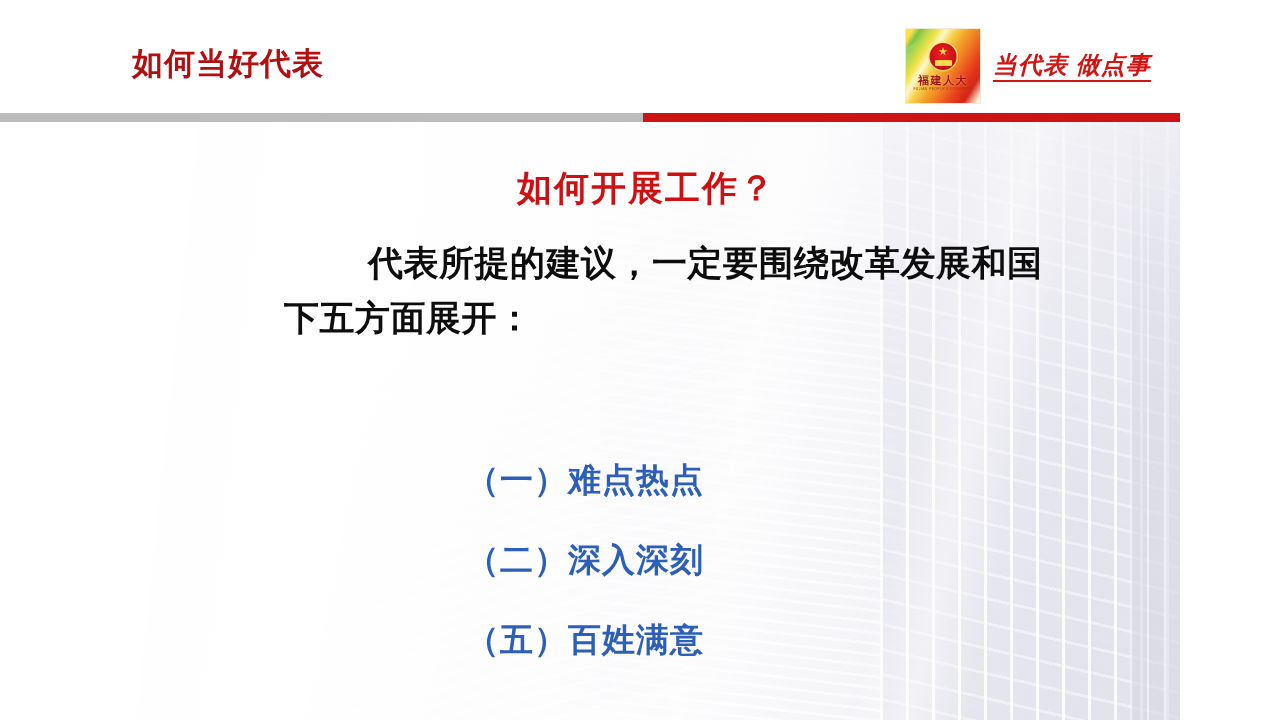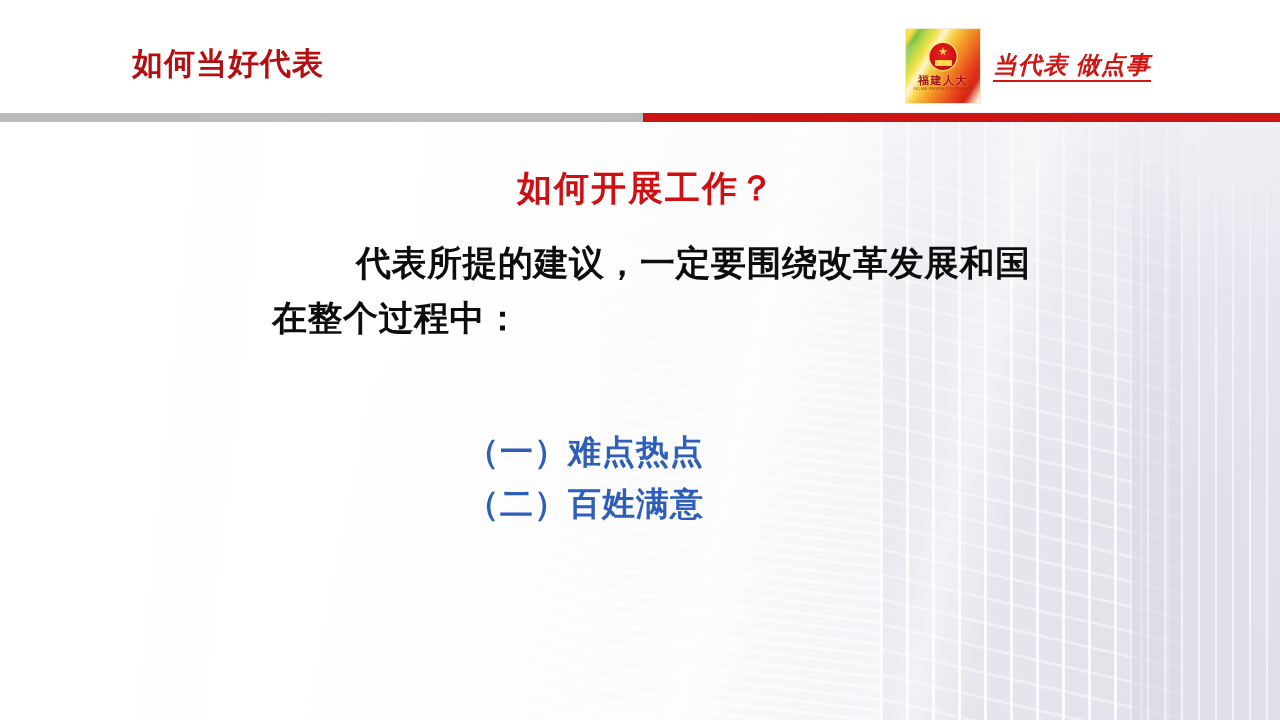--- a/index.html
+++ b/index.html
@@ -6,21 +6,21 @@
     margin: 0;
     padding: 0;
     width: 1280px;
     height: 720px;
     overflow: hidden;
     background: #ffffff;
   }
 
   #slide {
     position: relative;
-    width: 1280px;
+    width: 1180px;
     height: 720px;
     background: #ffffff;
     overflow: hidden;
     font-family: "Liberation Sans", "DejaVu Sans", sans-serif;
   }
 
   
   #bg-photo {
     position: absolute;
     left: 0; top: 0;
@@ -329,36 +329,37 @@
     left: 272px;
     top: 114px;
     width: 820px;
     font-family: "Liberation Serif", "DejaVu Serif", serif;
     font-size: 35px;
     font-weight: 600;
     color: #0d0d0d;
     line-height: 55px;
     letter-spacing: 0.5px;
   }
-  #body-paragraph .pline { white-space: nowrap; display: block; }
+  #body-paragraph .pline { white-space: nowrap; display: block; margin-left: 12px; }
   #body-paragraph .pline.indent { padding-left: 84px; }
 
   #item-list {
     position: absolute;
     left: 466px;
     top: 304px;
     font-size: 33px;
     font-weight: 700;
     color: #2D5FB9;
     line-height: 52px;
     letter-spacing: 1px;
   }
   #item-list .list-item {
     white-space: nowrap;
     display: block;
+    margin-top: 28px;
   }
 </style>
 </head>
 <body>
 
 <div id="slide">
 
   <div id="bg-photo">
     <div class="bg-wash"></div>
     <div class="tower-d"></div>
@@ -390,22 +391,23 @@
     <div id="divider-grey"></div>
     <div id="divider-red"></div>
   </div>
 
   <div id="content">
 
     <div id="main-heading">如何开展工作？</div>
 
     <div id="body-paragraph">
       <span class="pline indent">代表所提的建议，一定要围绕改革发展和国</span>
-      <span class="pline">在整个过程中：</span>
+      <span class="pline">下五方面展开：</span>
     </div>
 
     <div id="item-list">
       <span class="list-item">（一）难点热点</span>
-      <span class="list-item">（二）百姓满意</span>
+      <span class="list-item">（二）深入深刻</span>
+      <span class="list-item">（五）百姓满意</span>
     </div>
 
   </div>
 </div>
 
 </body></html>

